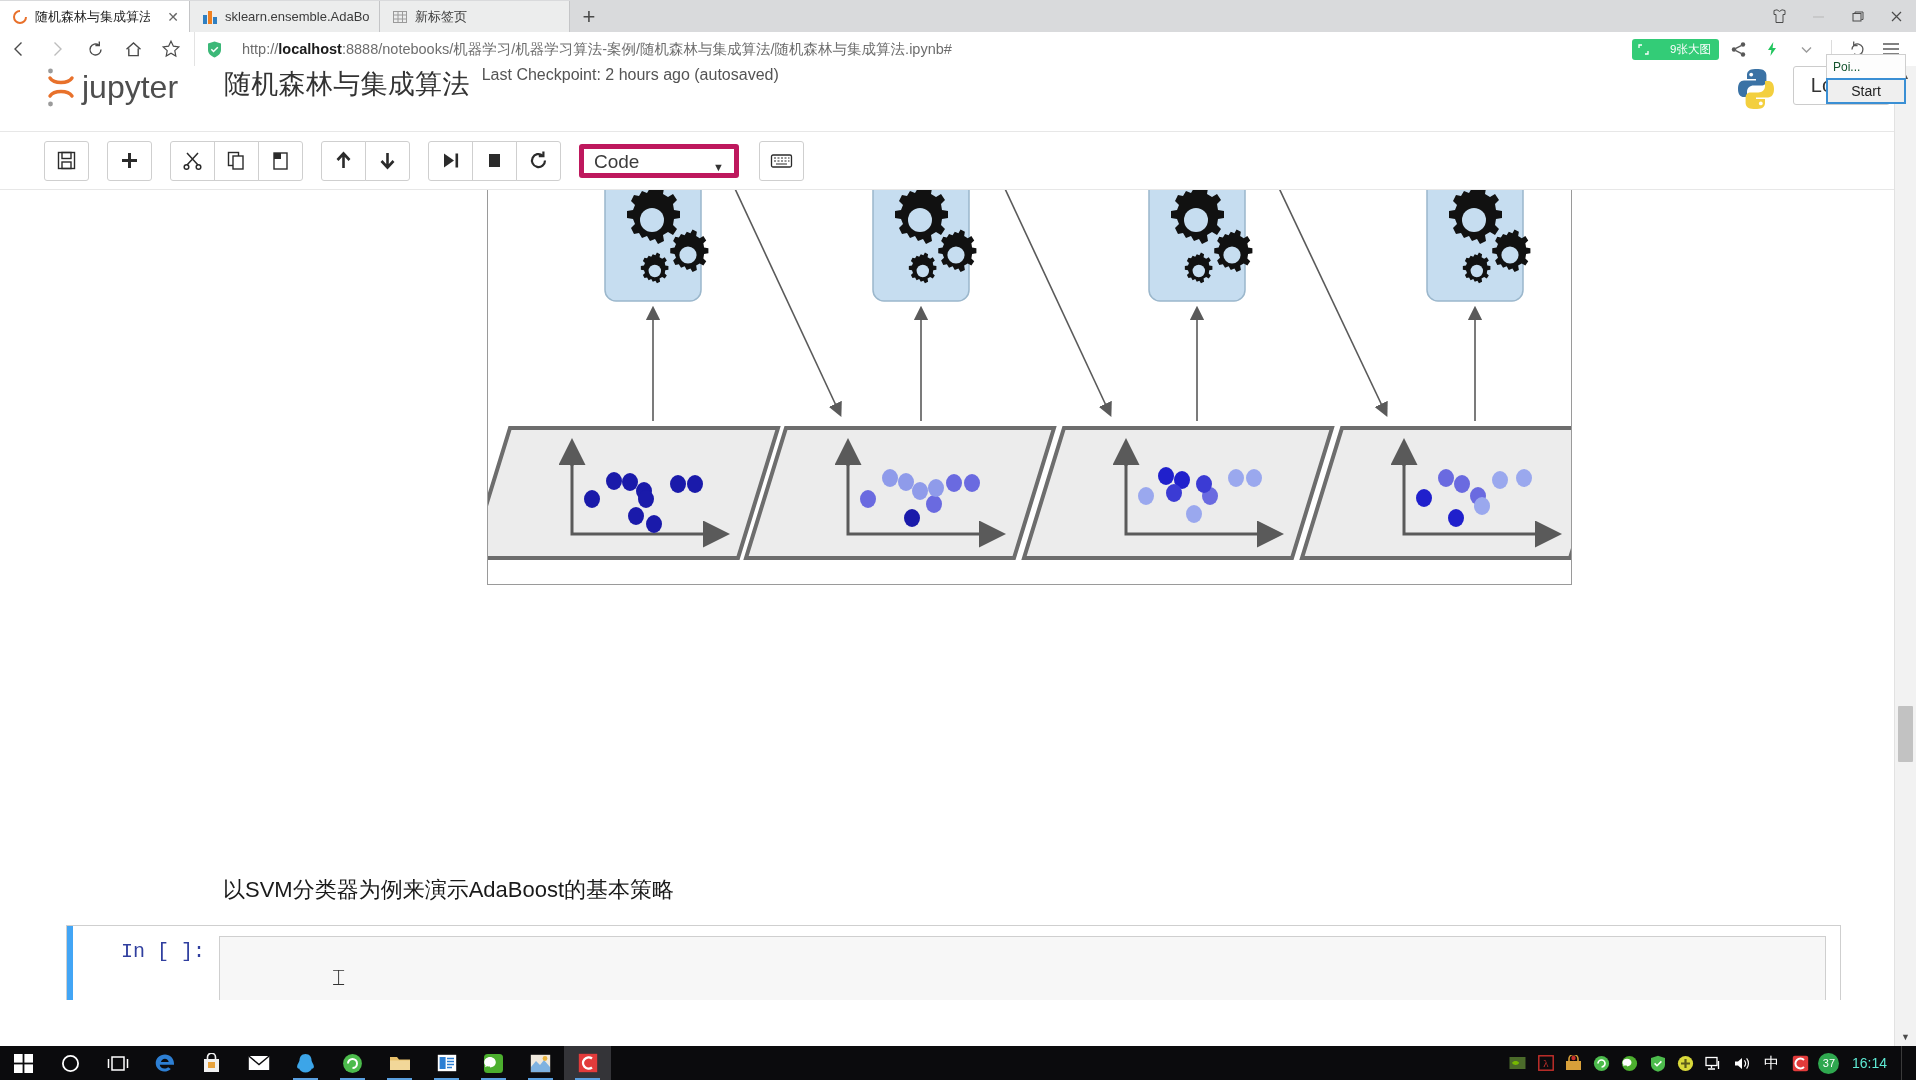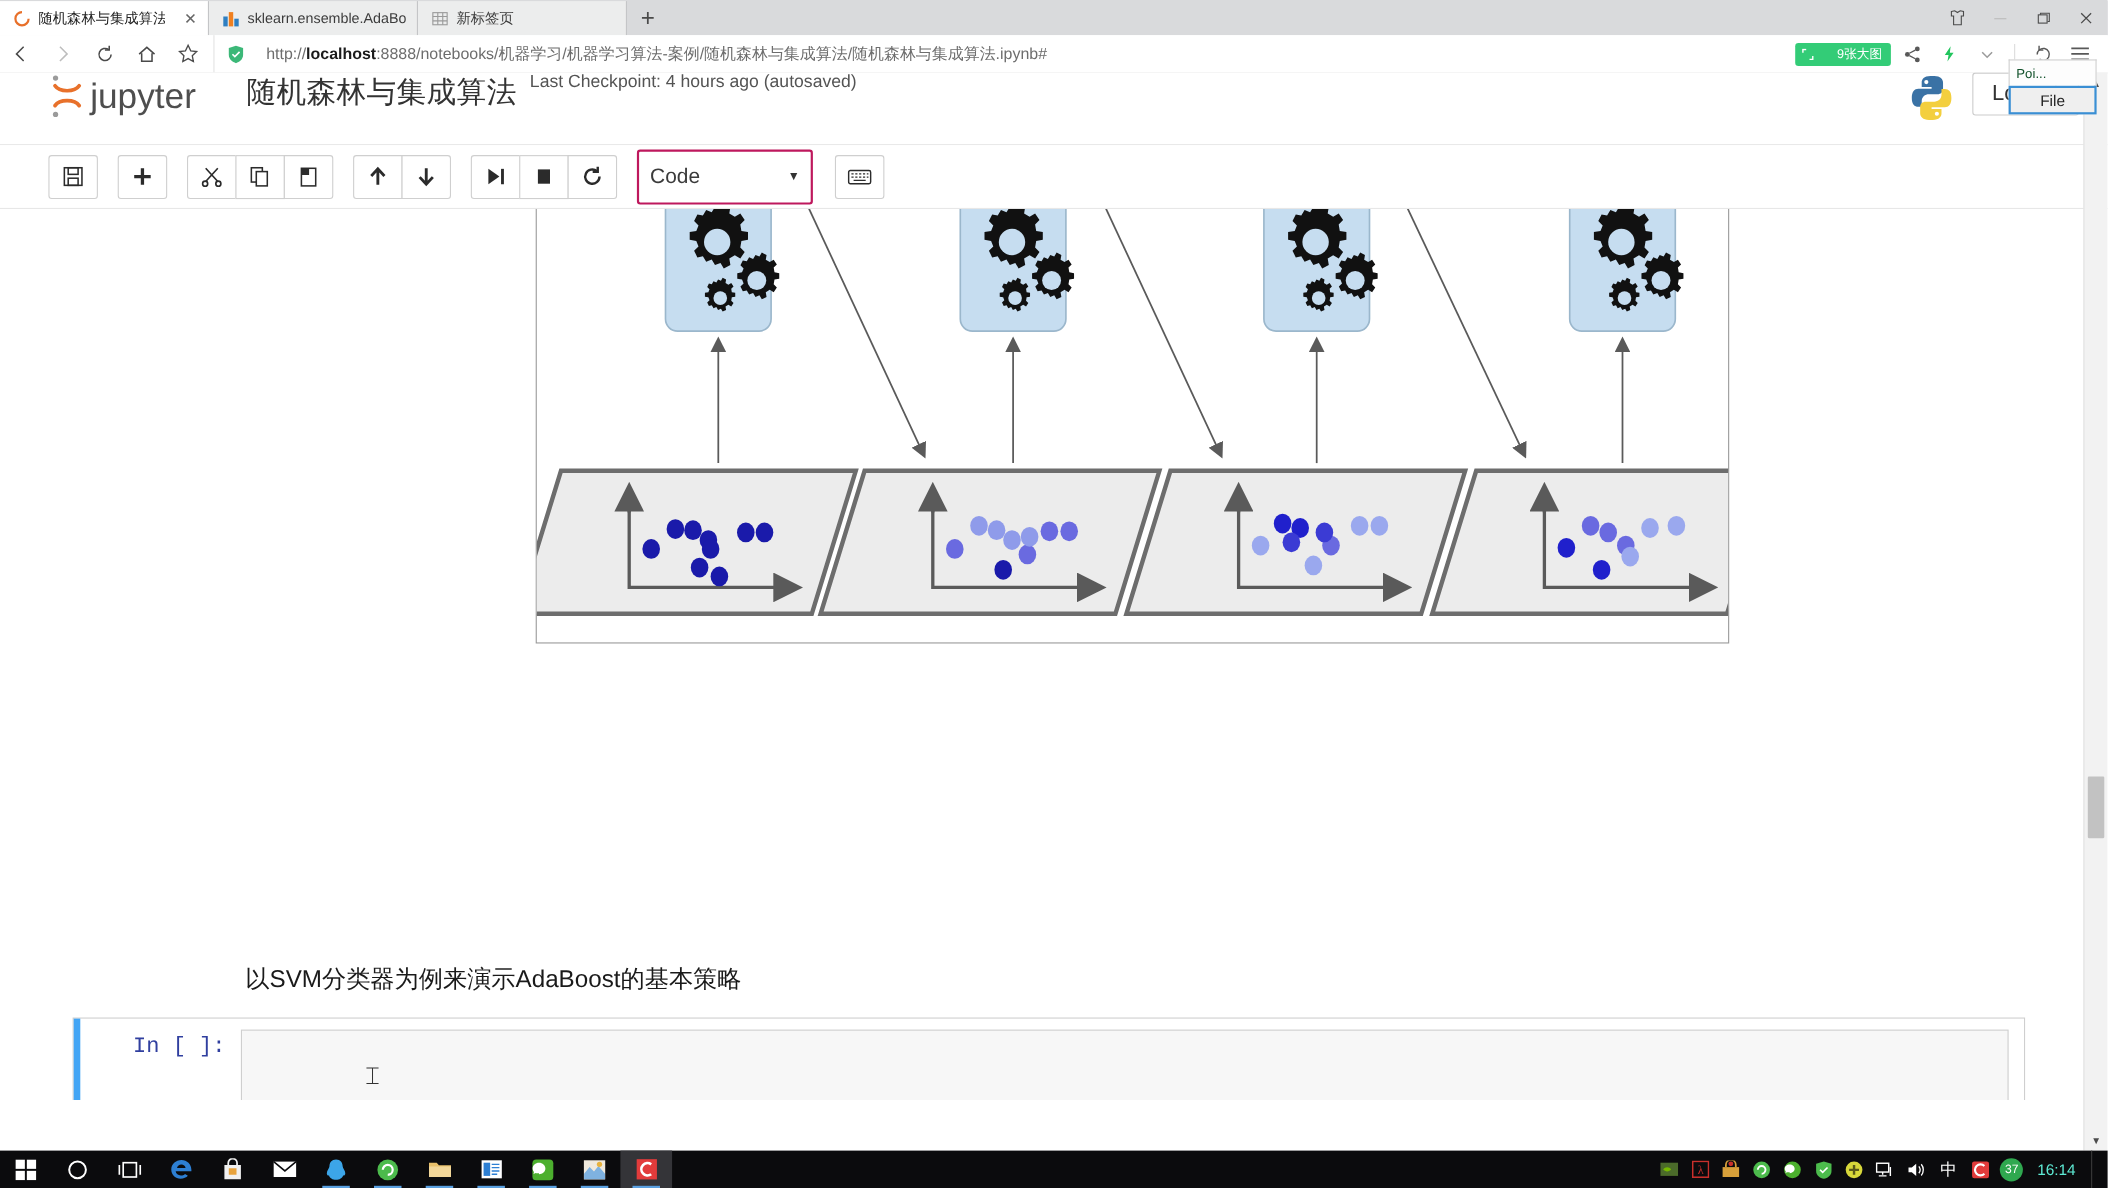--- a/index.html
+++ b/index.html
@@ -91,22 +91,22 @@
   }
   .tgroup{display:flex;margin-right:18px;}
   .tbtn{
     width:43px;height:38px;border:1px solid #cfcfcf;background:#fff;
     display:flex;align-items:center;justify-content:center;margin-left:-1px;color:#2b2b2b;
   }
   .tgroup .tbtn:first-child{margin-left:0;border-radius:3px 0 0 3px;}
   .tgroup .tbtn:last-child{border-radius:0 3px 3px 0;}
   .tgroup.single .tbtn{border-radius:3px;}
   .selwrap{
-    width:160px;height:50px;border:2px solid #be185d;border-radius:3px;background:#fff;
-    display:flex;align-items:center;justify-content:space-between;padding:0 10px;
+    width:160px;height:34px;border:5px solid #be185d;border-radius:3px;background:#fff;
+    display:flex;align-items:flex-end;justify-content:space-between;padding:0 10px;
     box-sizing:border-box;font-size:19px;color:#3b3b3b;margin-right:20px;
   }
   .caret{font-size:11px;color:#333;}
 
   
   .nbbody{position:relative;height:810px;overflow:hidden;background:#fff;}
   .diagram-wrap{
     position:absolute;left:487px;top:-25px;width:1085px;height:420px;
     border:1px solid #9a9a9a;background:#fff;box-sizing:border-box;
   }
@@ -299,21 +299,21 @@
 
     <div class="jheader">
       <svg class="logo" viewBox="0 0 166 44">
         <path d="M8 12c4 6 18 6 22 0" fill="none" stroke="#e8712b" stroke-width="3.4" stroke-linecap="round"></path>
         <path d="M8 30c4-6 18-6 22 0" fill="none" stroke="#e8712b" stroke-width="3.4" stroke-linecap="round"></path>
         <circle cx="8.5" cy="5" r="2.4" fill="#9b9b9b"></circle>
         <circle cx="8.5" cy="38" r="2.4" fill="#9b9b9b"></circle>
         <text x="40" y="32" font-family="Liberation Sans, sans-serif" font-size="32" fill="#4e4e4e">jupyter</text>
       </svg>
       <span class="nbtitle">随机森林与集成算法</span>
-      <span class="ckpt">Last Checkpoint: 4 hours ago (autosaved)</span>
+      <span class="ckpt">Last Checkpoint: 2 hours ago (autosaved)</span>
       <div class="hdr-spacer"></div>
       <svg class="pylogo" viewBox="0 0 46 46">
         <path d="M22 3c-6 0-8 3-8 6v4h9v1.6H11c-3.6 0-6 2.8-6 8.4s2.4 8 6 8h3v-5c0-4 3-6.4 6.6-6.4h7.8c3 0 5-2 5-5V9c0-3-2.4-6-8-6z" fill="#3a72a5"></path>
         <circle cx="18.2" cy="8.6" r="1.9" fill="#fff"></circle>
         <path d="M24 43c6 0 8-3 8-6v-4h-9v-1.6h12c3.6 0 6-2.8 6-8.4s-2.4-8-6-8h-3v5c0 4-3 6.4-6.6 6.4h-7.8c-3 0-5 2-5 5V37c0 3 2.4 6 8 6z" fill="#f3cf3e"></path>
         <circle cx="27.8" cy="37.4" r="1.9" fill="#fff"></circle>
       </svg>
       <button class="logout">Logout</button>
     </div>
 
@@ -541,21 +541,21 @@
 
     <div class="vscroll">
       <div class="vs-arrow">▲</div>
       <div class="vs-thumb" style="top:640px"></div>
       <div class="vs-arrow bot">▼</div>
     </div>
   </div>
 
   <div class="startwidget">
     <div class="sw-top">Poi...</div>
-    <div class="sw-btn">File</div>
+    <div class="sw-btn">Start</div>
   </div>
 
   <div class="taskbar">
     <div class="tb-left">
       <div class="tbico">
         <svg width="19" height="19" viewBox="0 0 19 19">
             <rect x="0" y="0" width="8.6" height="8.6" fill="#fff"></rect>
             <rect x="10.4" y="0" width="8.6" height="8.6" fill="#fff"></rect>
             <rect x="0" y="10.4" width="8.6" height="8.6" fill="#fff"></rect>
             <rect x="10.4" y="10.4" width="8.6" height="8.6" fill="#fff"></rect>

